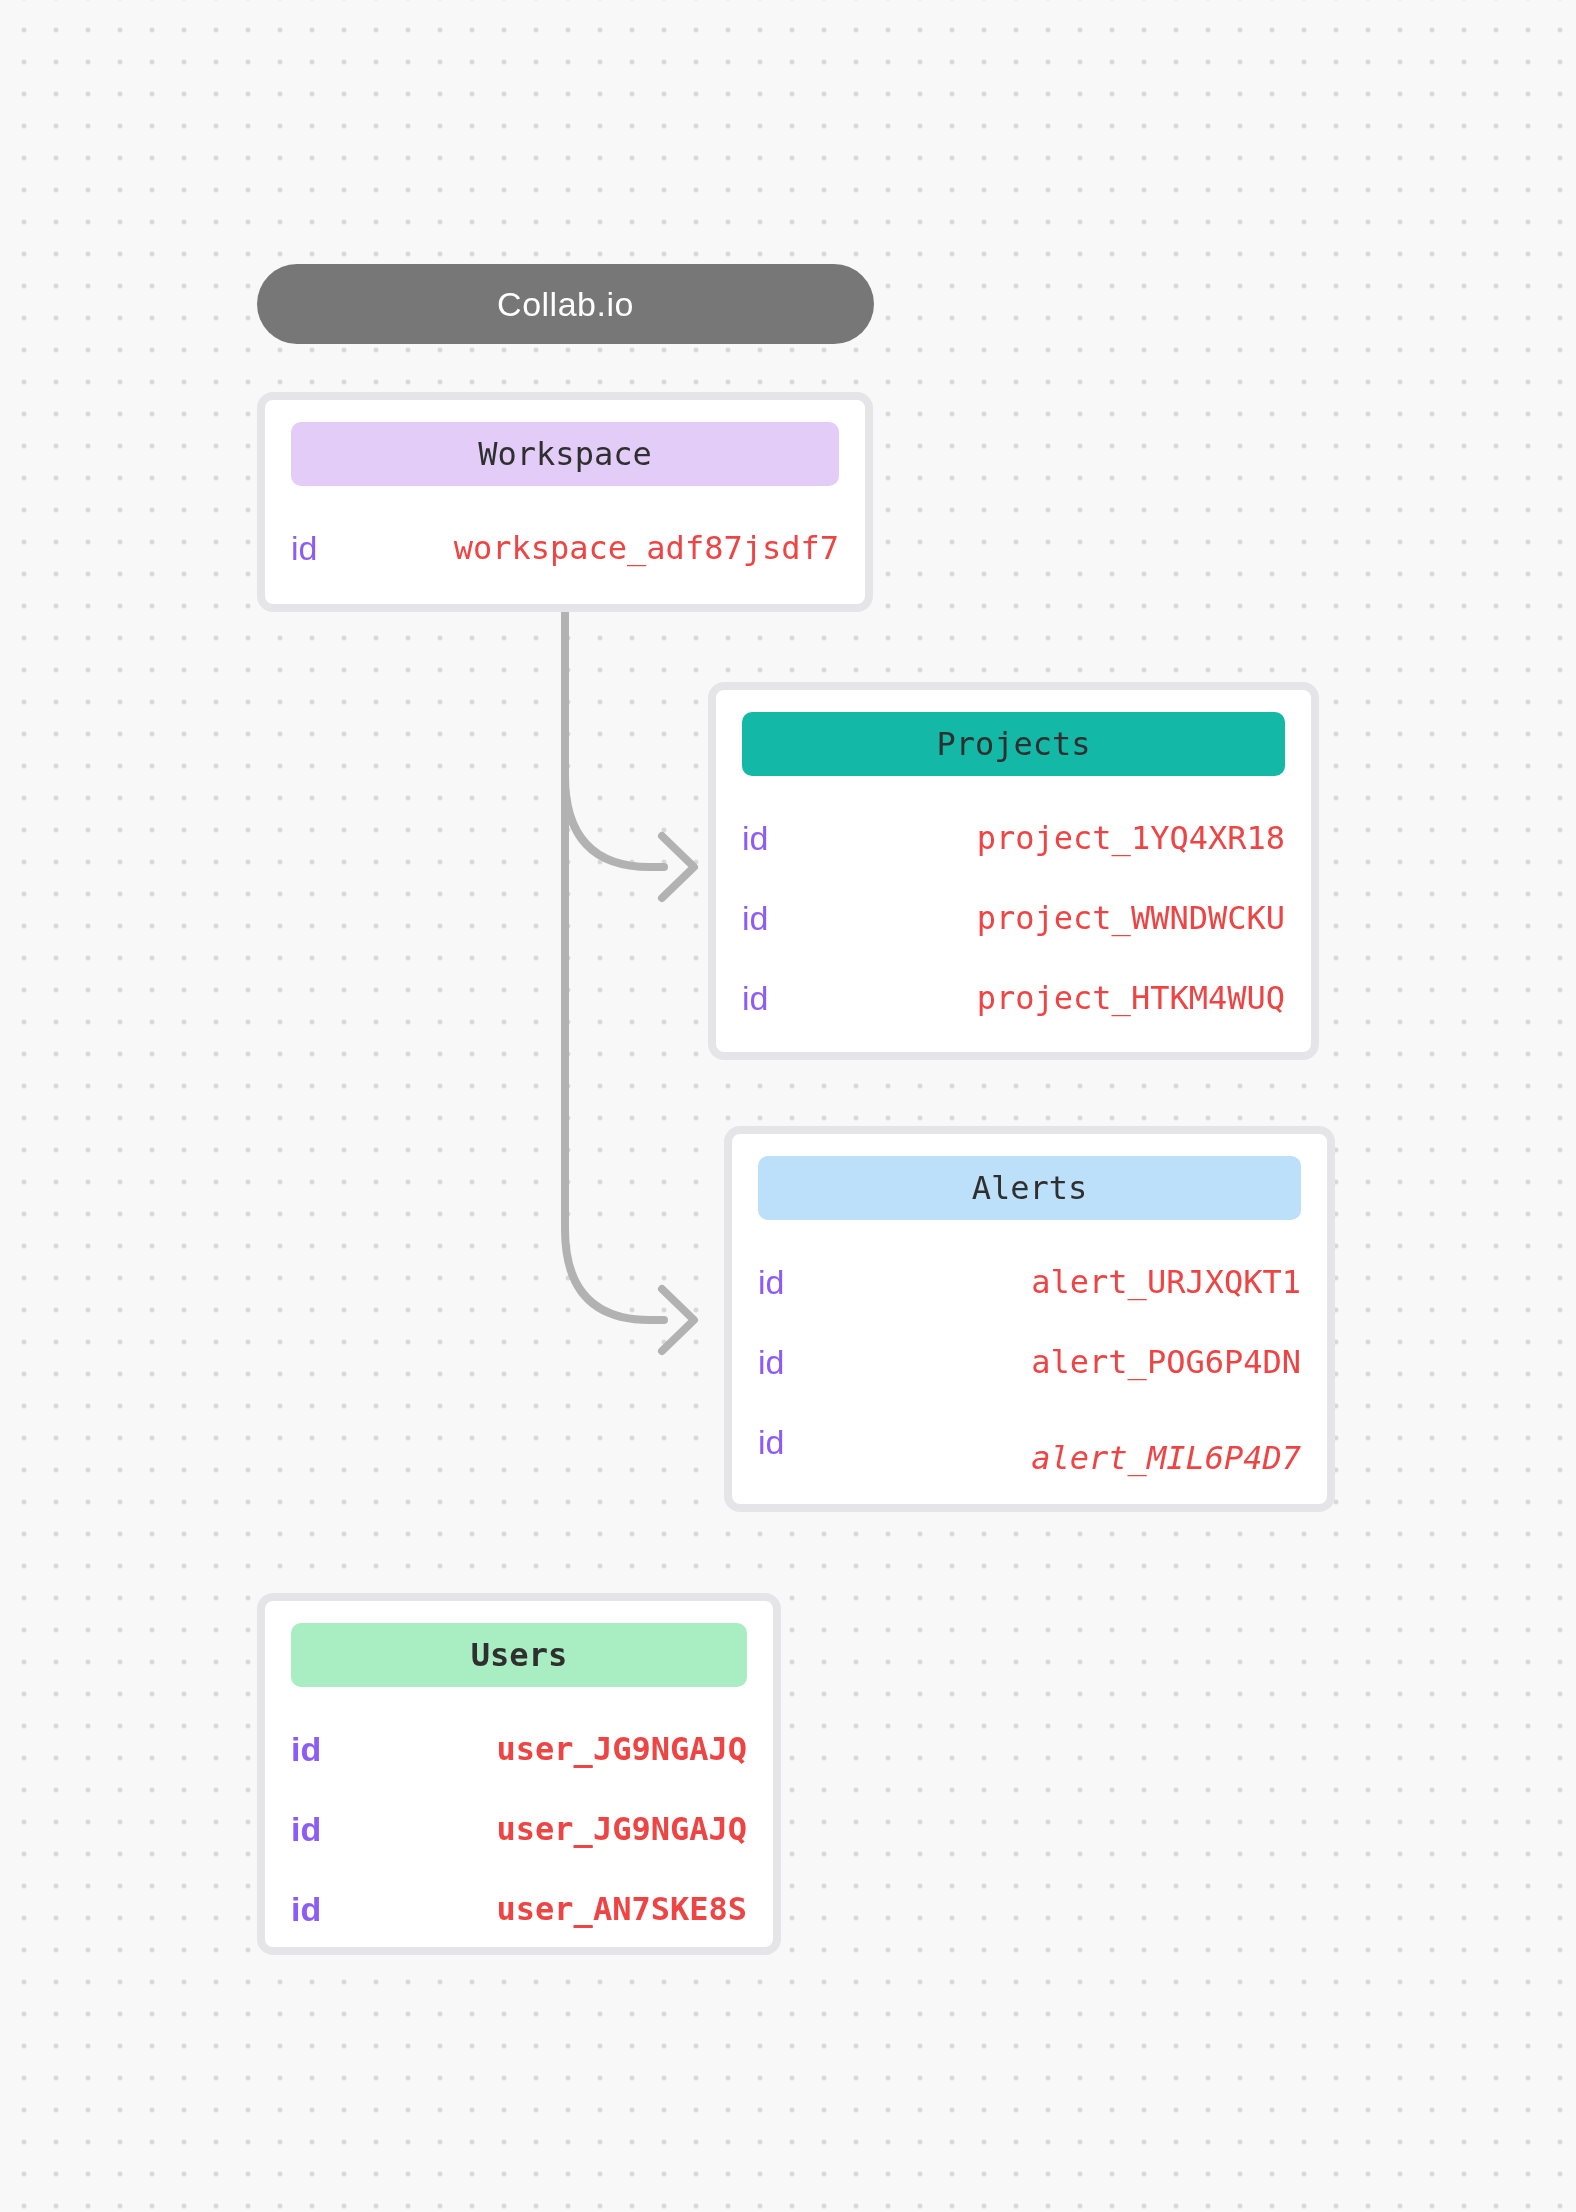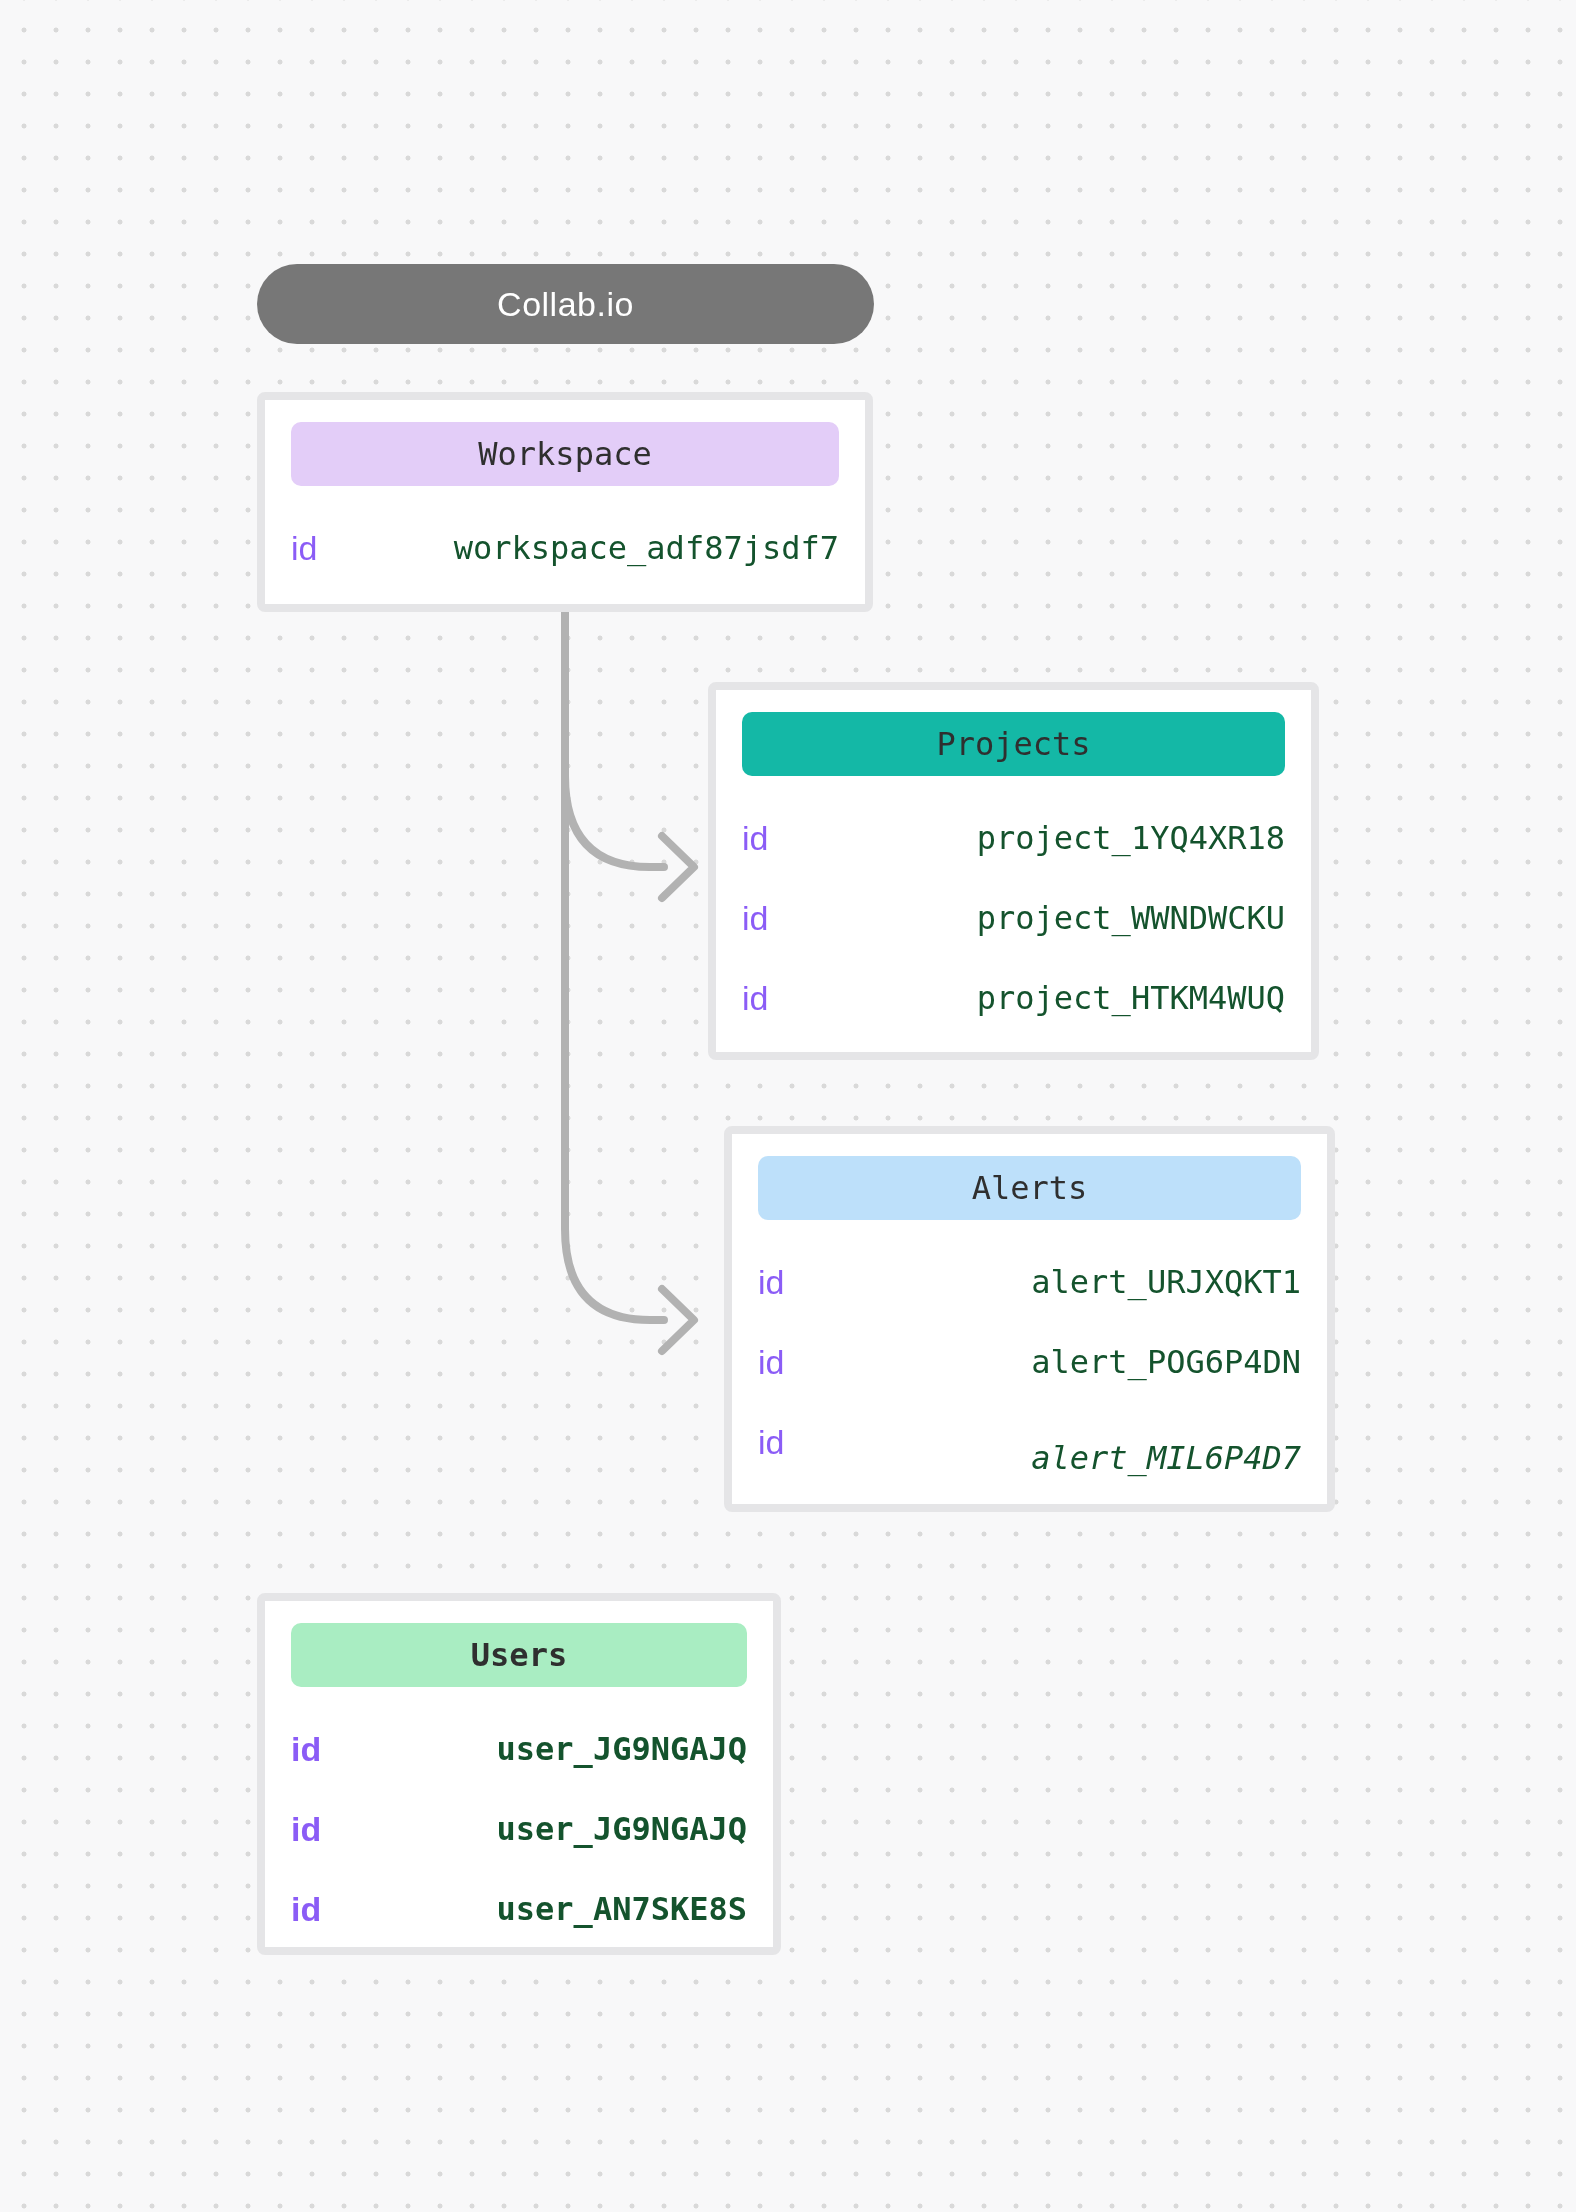--- a/index.html
+++ b/index.html
@@ -39,21 +39,21 @@
     font-size: 34px;
     letter-spacing: 0.5px;
     z-index: 2;
   }
   
   .card {
     position: absolute;
     box-sizing: border-box;
     background: #ffffff;
     border: 8px solid #e5e5e7;
-    border-radius: 8px;
+    border-radius: 16px;
     padding: 22px 26px 0 26px;
     z-index: 2;
   }
   .card-workspace { left: 257px; top: 392px;  width: 616px; height: 220px; }
   .card-projects  { left: 708px; top: 682px;  width: 611px; height: 378px; }
   .card-alerts    { left: 724px; top: 1126px; width: 611px; height: 386px; }
   .card-users     { left: 257px; top: 1593px; width: 524px; height: 362px; font-weight: bold; }
   .card-header {
     height: 64px;
     border-radius: 10px;
@@ -74,21 +74,21 @@
   .row.first { margin-top: 42px; }
   .row-key {
     font-family: "Liberation Sans", sans-serif;
     font-size: 34px;
     color: #8b5cf6;
     line-height: 1;
   }
   .row-value {
     font-family: "DejaVu Sans Mono", monospace;
     font-size: 32px;
-    color: #14532d;
+    color: #ef4444;
     line-height: 1;
   }
   .nudge-down { transform: translateY(16px); font-style: italic; }
 </style>
 </head>
 <body>
 
 <div id="canvas">
 
   <svg id="connector-layer" viewBox="0 0 1576 2212" xmlns="http://www.w3.org/2000/svg">

